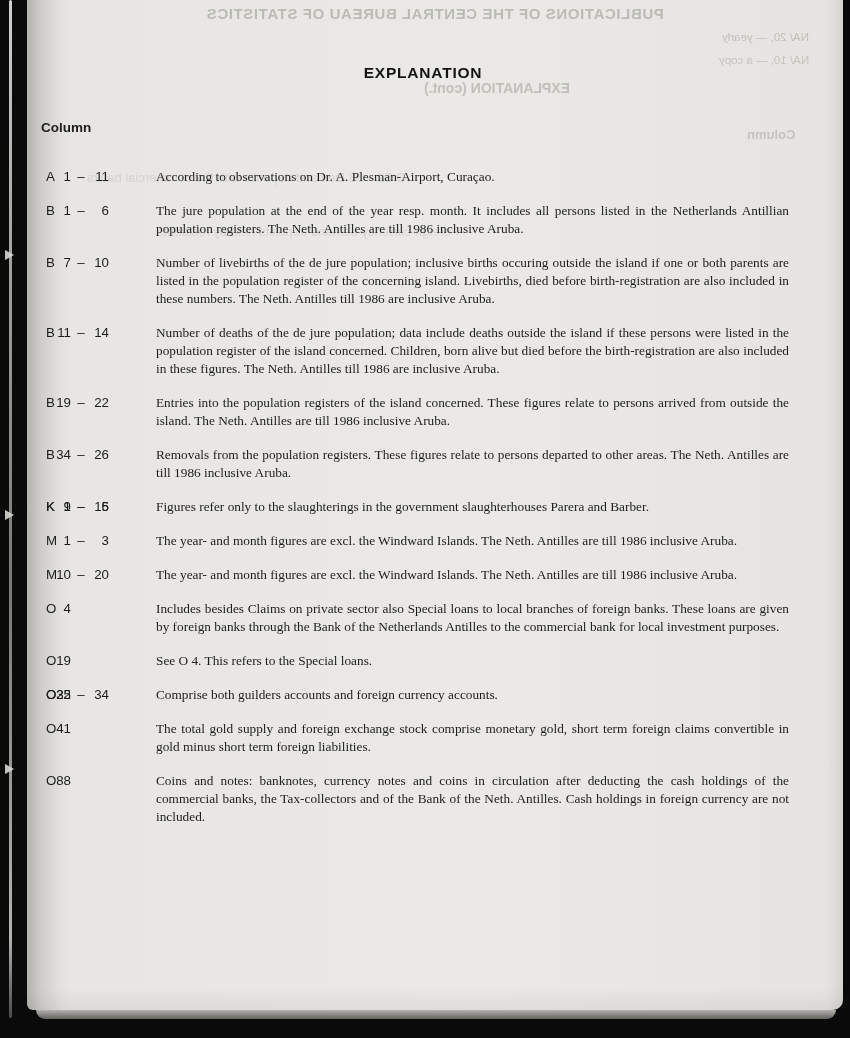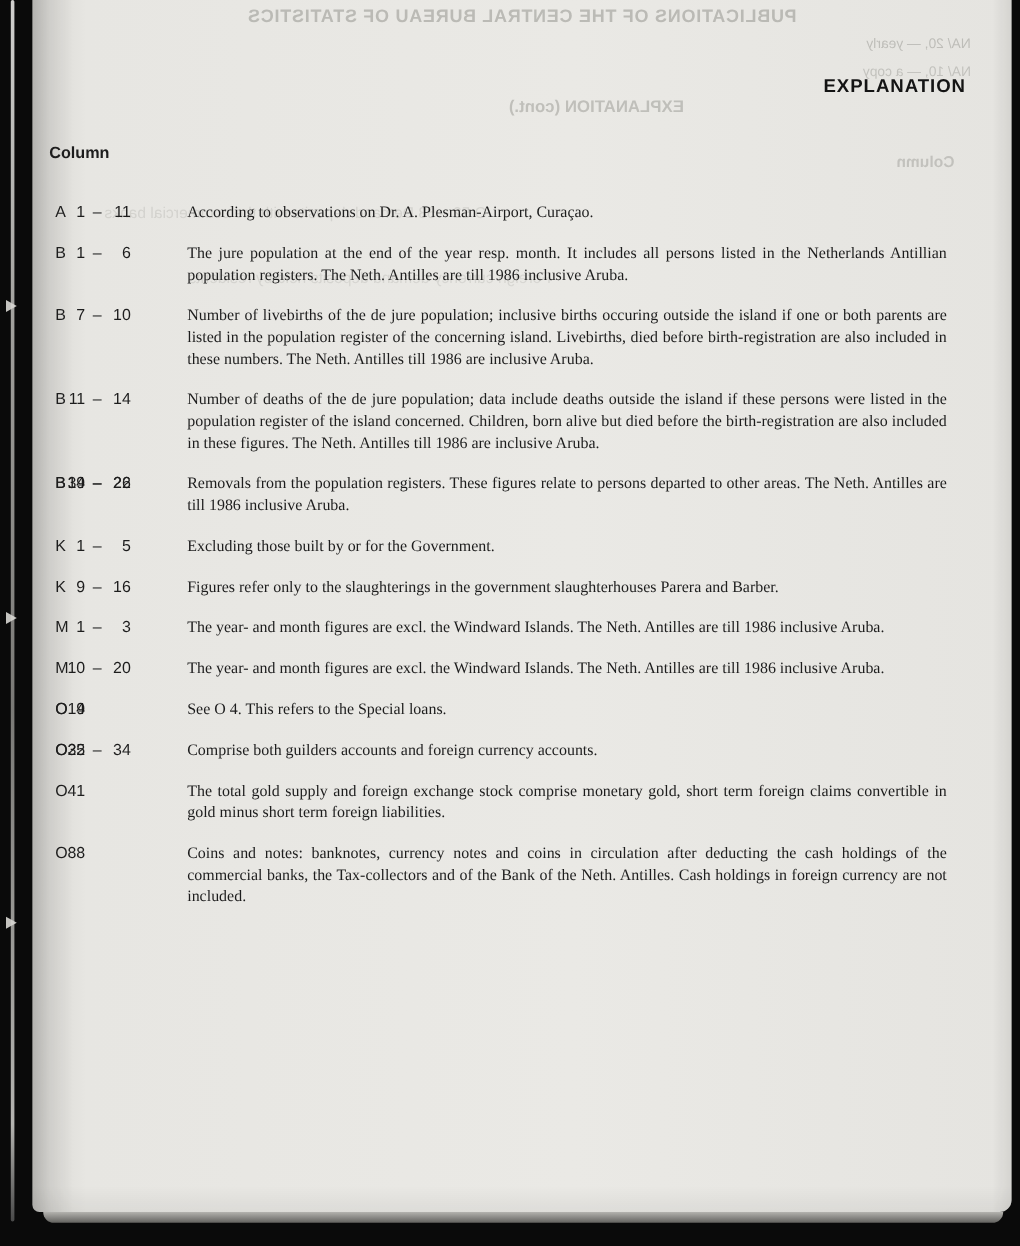--- a/index.html
+++ b/index.html
@@ -64,21 +64,21 @@
   
   .content {
     position: absolute;
     left: 14px; right: 38px; top: 0; bottom: 0;
     z-index: 2;
   }
   .title {
     position: absolute;
     top: 64px; left: 0; width: 100%;
     margin: 0;
-    text-align: right;
+    text-align: center;
     font-size: 15.5px;
     font-weight: bold;
     letter-spacing: 0.8px;
     color: #141414;
   }
   .col-header {
     position: absolute;
     top: 120px; left: 0;
     font-size: 13.5px;
     font-weight: bold;
@@ -181,34 +181,34 @@
     <span class="c-n1">11</span>
     <span class="c-dash">–</span>
     <span class="c-n2">14</span>
     <p class="c-text">Number of deaths of the de jure population; data include deaths outside the island if these persons were listed in the population register of the island concerned. Children, born alive but died before the birth-registration are also included in these figures. The Neth. Antilles till 1986 are inclusive Aruba.</p>
   </div>
           <div class="entry">
     <span class="c-letter">B</span>
     <span class="c-n1">19</span>
     <span class="c-dash">–</span>
     <span class="c-n2">22</span>
+    <p class="c-text">Entries into the population registers of the island concerned. These figures relate to persons arrived from outside the island. The Neth. Antilles are till 1986 inclusive Aruba.</p>
   </div>
           <div class="entry">
     <span class="c-letter">B</span>
     <span class="c-n1">34</span>
     <span class="c-dash">–</span>
     <span class="c-n2">26</span>
     <p class="c-text">Removals from the population registers. These figures relate to persons departed to other areas. The Neth. Antilles are till 1986 inclusive Aruba.</p>
   </div>
           <div class="entry">
     <span class="c-letter">K</span>
     <span class="c-n1">1</span>
     <span class="c-dash">–</span>
     <span class="c-n2">5</span>
-    <p class="c-text">Excluding those built by or for the Government.</p>
   </div>
           <div class="entry">
     <span class="c-letter">K</span>
     <span class="c-n1">9</span>
     <span class="c-dash">–</span>
     <span class="c-n2">16</span>
     <p class="c-text">Figures refer only to the slaughterings in the government slaughterhouses Parera and Barber.</p>
   </div>
           <div class="entry">
     <span class="c-letter">M</span>
@@ -222,20 +222,21 @@
     <span class="c-n1">10</span>
     <span class="c-dash">–</span>
     <span class="c-n2">20</span>
     <p class="c-text">The year- and month figures are excl. the Windward Islands. The Neth. Antilles are till 1986 inclusive Aruba.</p>
   </div>
           <div class="entry">
     <span class="c-letter">O</span>
     <span class="c-n1">4</span>
     <span class="c-dash"></span>
     <span class="c-n2"></span>
+    <p class="c-text">Includes besides Claims on private sector also Special loans to local branches of foreign banks. These loans are given by foreign banks through the Bank of the Netherlands Antilles to the commercial bank for local investment purposes.</p>
   </div>
           <div class="entry">
     <span class="c-letter">O</span>
     <span class="c-n1">19</span>
     <span class="c-dash"></span>
     <span class="c-n2"></span>
     <p class="c-text">See O 4. This refers to the Special loans.</p>
   </div>
           <div class="entry">
     <span class="c-letter">O</span>

